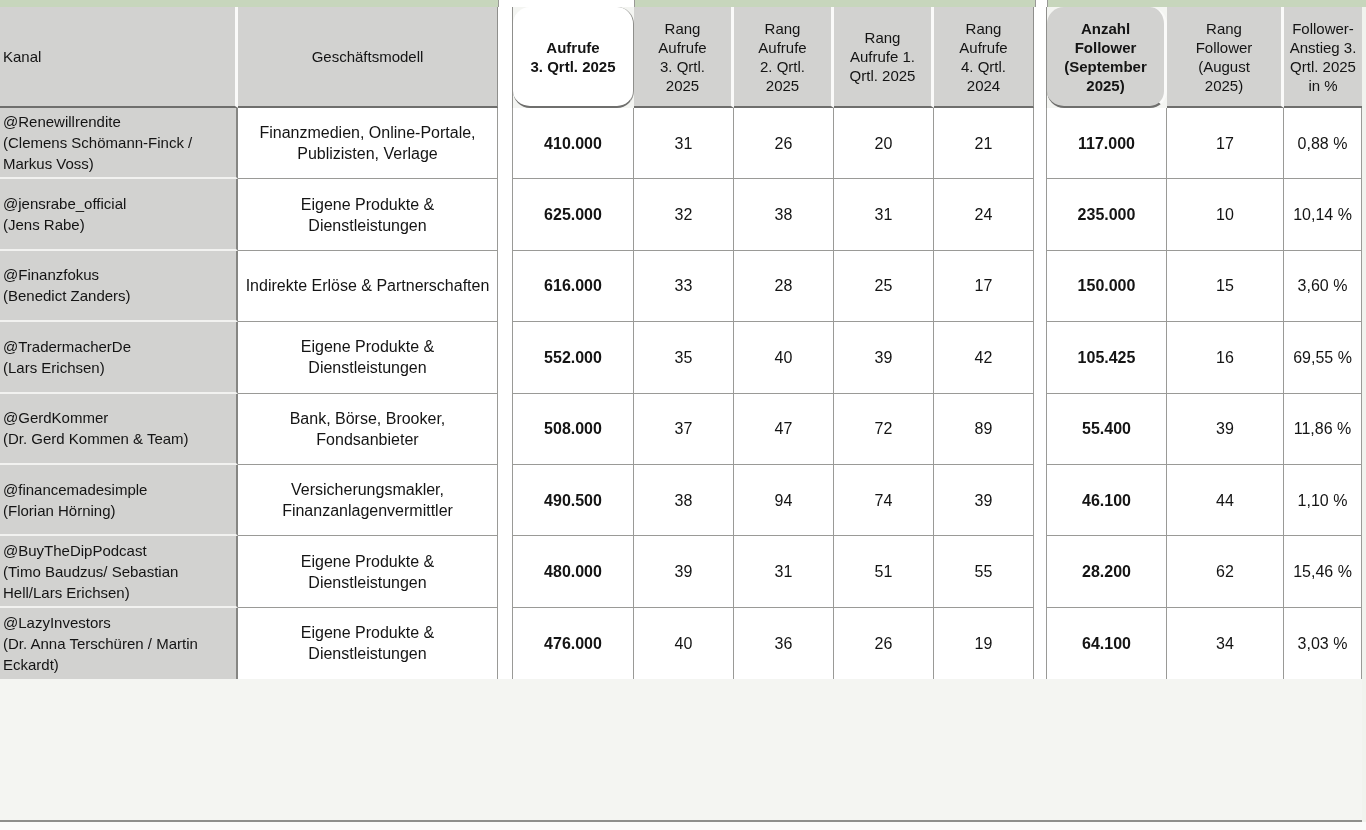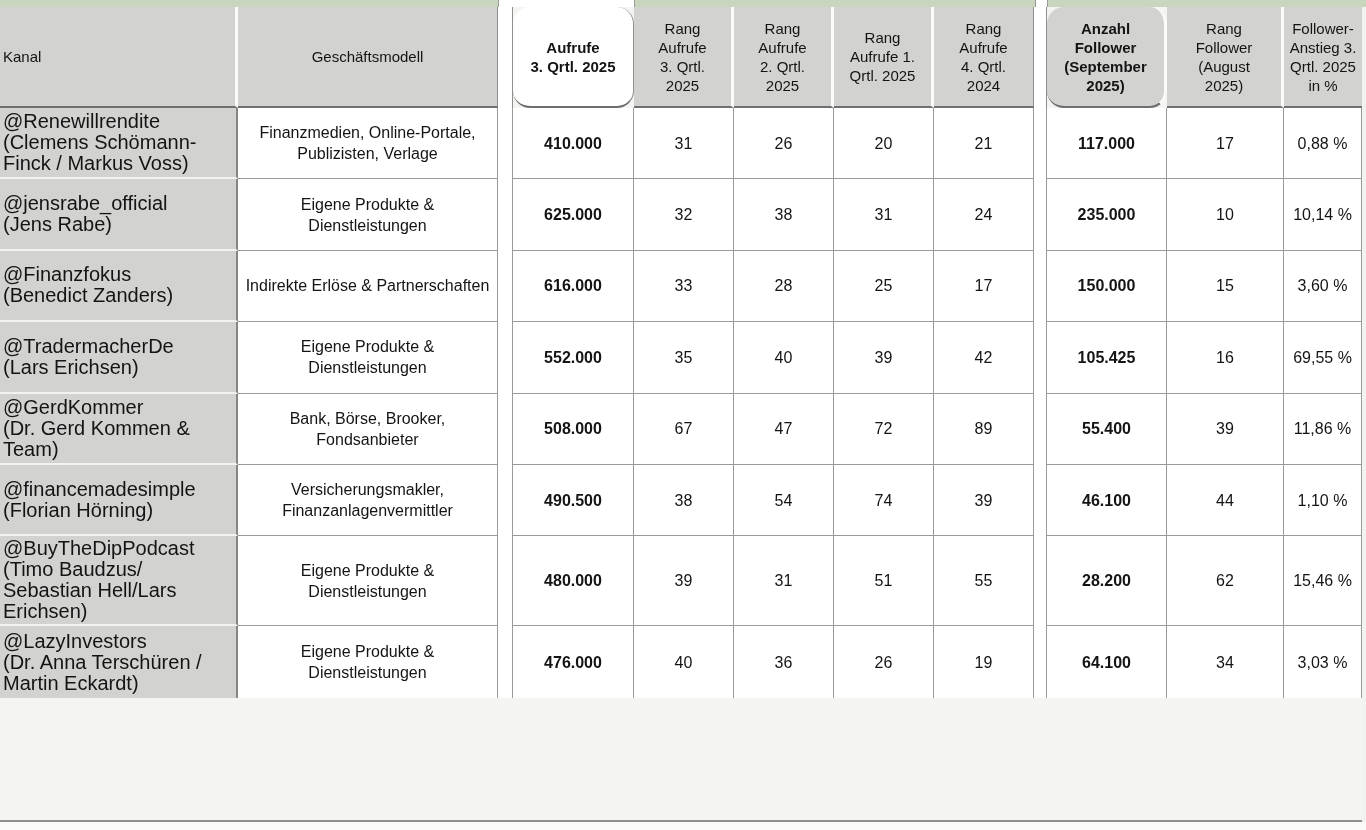--- a/index.html
+++ b/index.html
@@ -22,21 +22,21 @@
   th.sep-white{border-right:3px solid #fafaf9;}
   th.sep-gray{border-right:1px solid #8f8f8c;}
   th.h-kanal{text-align:left;padding-left:3px;margin-left:8px;}
   th.h-bold{font-weight:700;border-radius:17px;}
   th.cell-white{background:#ffffff;}
   th.h-gap{background:#ffffff;border-bottom:none;border-right:1px solid #8f8f8c;}
 
   
   tbody tr{height:71.4px;}
   td{background:#ffffff;font-size:16px;line-height:21px;text-align:center;vertical-align:middle;border-right:1px solid #9a9a97;border-bottom:1px solid #9a9a97;padding:2px 4px;}
-  td.c-kanal{background:#d2d2d0;text-align:left;padding-left:3px;padding-right:4px;border-right:2px solid #868683;border-bottom:2px solid #f2f2f0;font-size:20px;}
+  td.c-kanal{background:#d2d2d0;text-align:left;padding-left:3px;padding-right:4px;border-right:2px solid #868683;border-bottom:2px solid #f2f2f0;font-size:15px;}
   td.c-gap{border-bottom:none;border-right:1px solid #9a9a97;}
   td.c-bold{font-weight:700;}
   tbody tr:last-child td{border-bottom:none;}
   tbody tr:last-child td.c-gap{border-bottom:none;}
 
   
   .table-bottom{position:absolute;left:0;top:820px;width:1362px;height:2px;background:#8f8f8c;}
   .below{position:absolute;left:0;top:822px;width:1366px;height:8px;background:#fbfbfa;}
   .right-edge{position:absolute;left:1362px;top:7px;width:4px;height:815px;background:#f1f3ee;}
 </style>
@@ -170,39 +170,39 @@
       <td>69,55 %</td>
     </tr>
         <tr>
       <td class="c-kanal">
         <span>@GerdKommer</span><br>
         <span>(Dr. Gerd Kommen &amp; Team)</span>
       </td>
       <td>Bank, Börse, Brooker, Fondsanbieter</td>
       <td class="c-gap"></td>
       <td class="c-bold">508.000</td>
-      <td>67</td>
+      <td>37</td>
       <td>47</td>
       <td>72</td>
       <td>89</td>
       <td class="c-gap"></td>
       <td class="c-bold">55.400</td>
       <td>39</td>
       <td>11,86 %</td>
     </tr>
         <tr>
       <td class="c-kanal">
         <span>@financemadesimple</span><br>
         <span>(Florian Hörning)</span>
       </td>
       <td>Versicherungsmakler, Finanzanlagenvermittler</td>
       <td class="c-gap"></td>
       <td class="c-bold">490.500</td>
       <td>38</td>
-      <td>54</td>
+      <td>94</td>
       <td>74</td>
       <td>39</td>
       <td class="c-gap"></td>
       <td class="c-bold">46.100</td>
       <td>44</td>
       <td>1,10 %</td>
     </tr>
         <tr>
       <td class="c-kanal">
         <span>@BuyTheDipPodcast</span><br>

